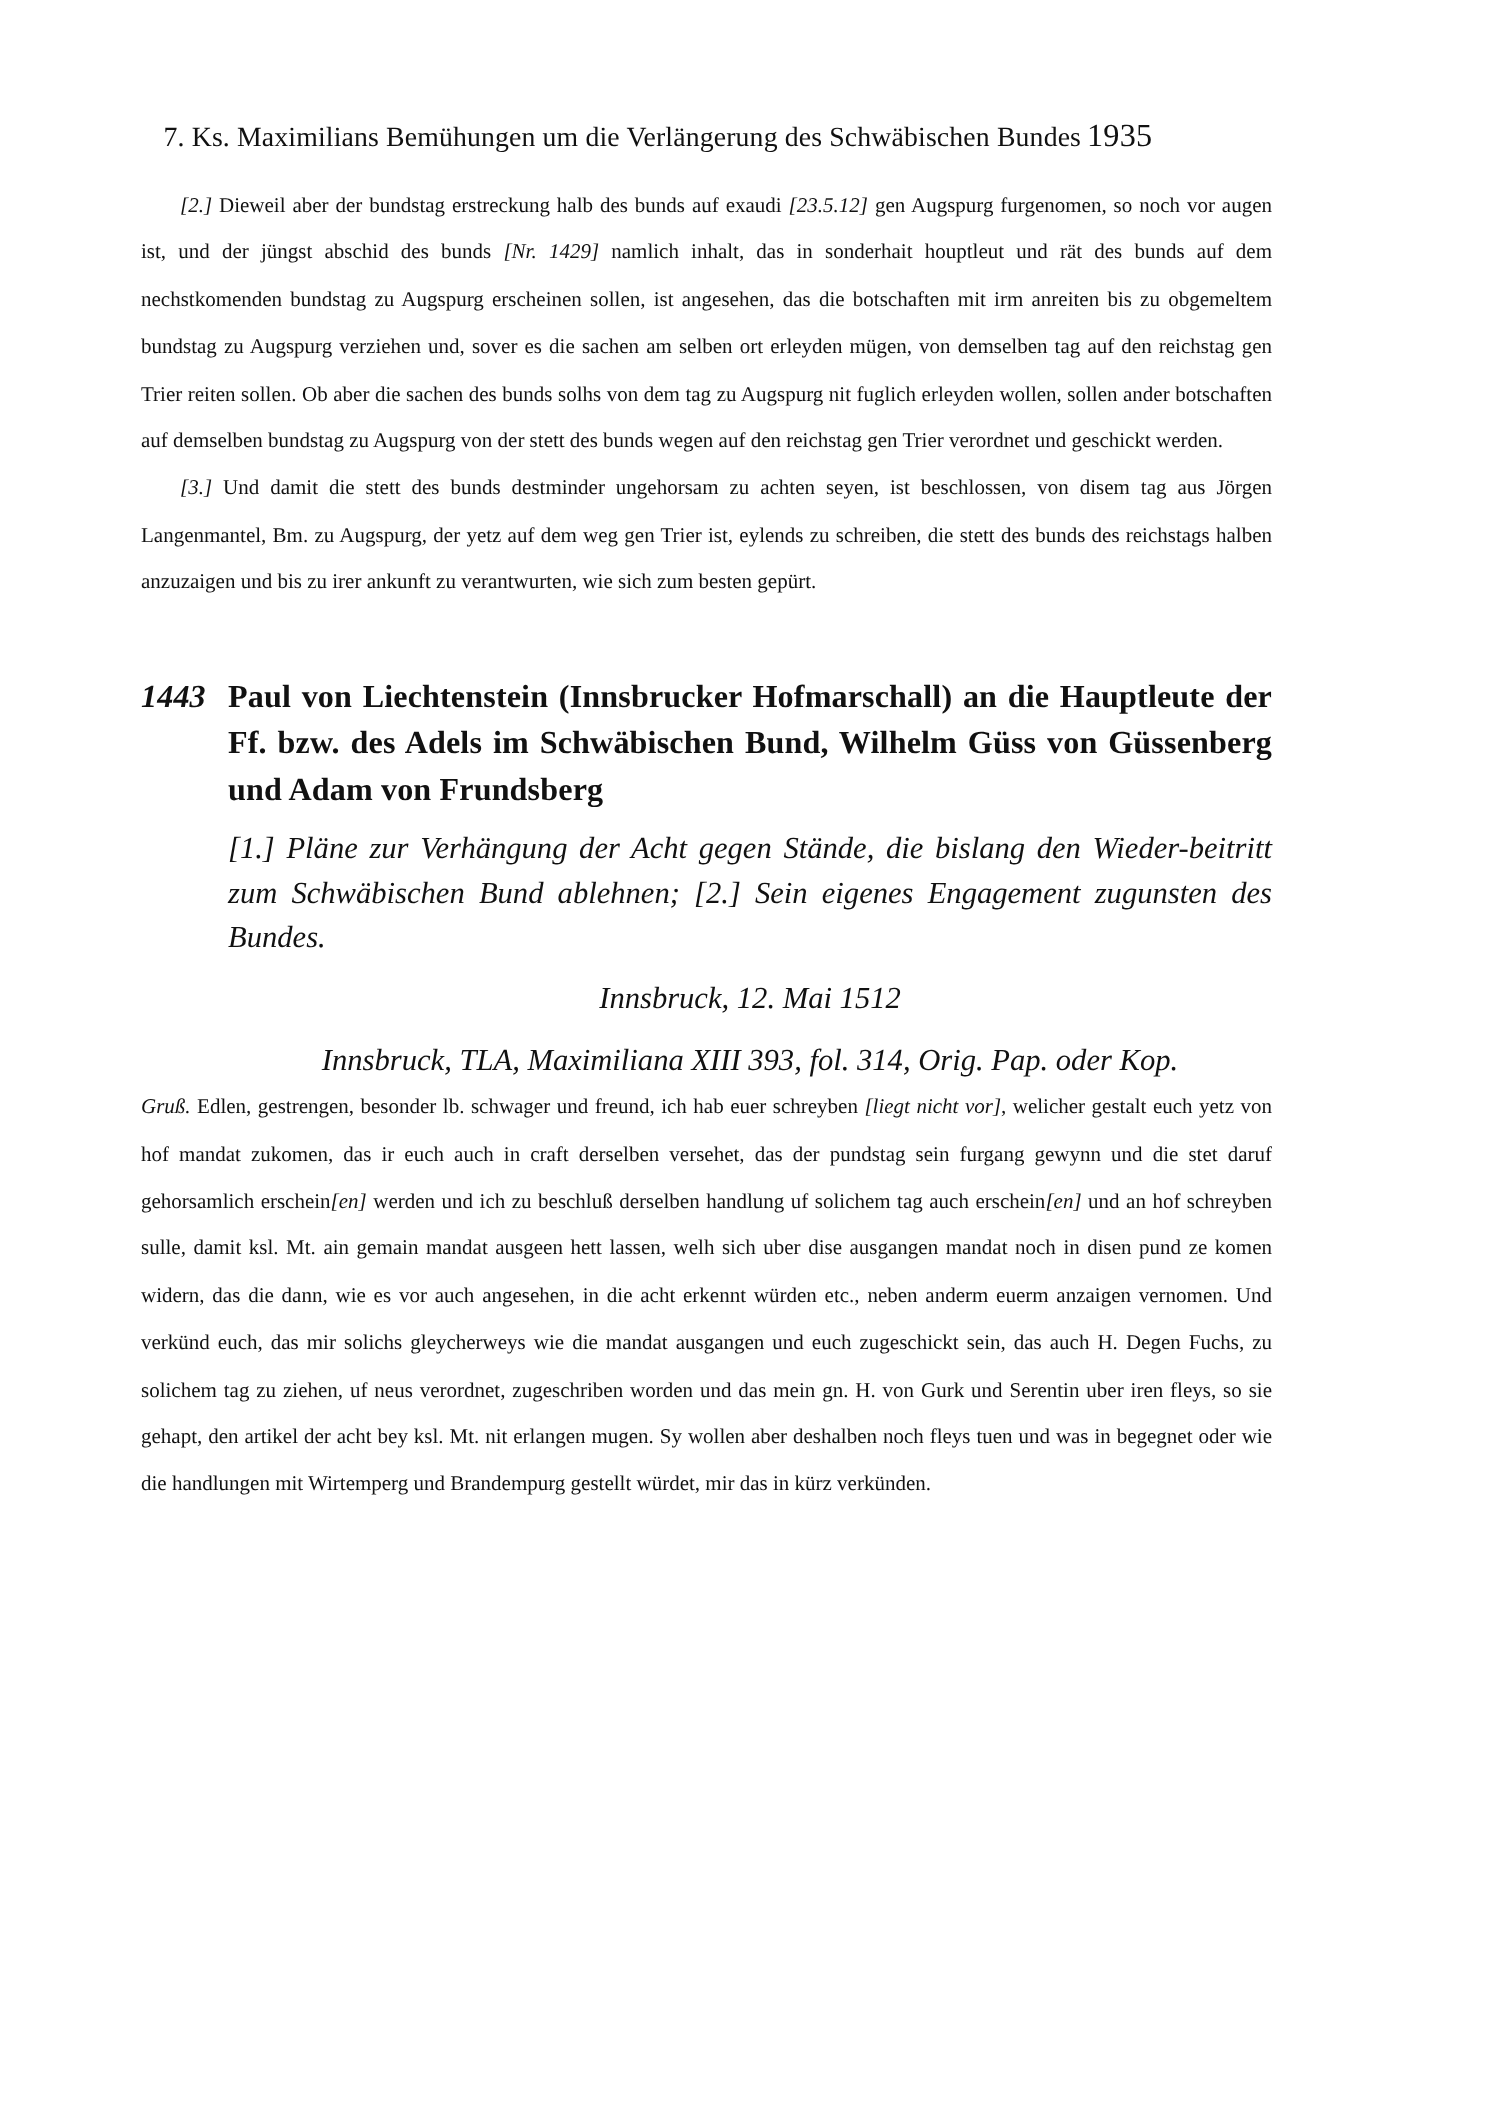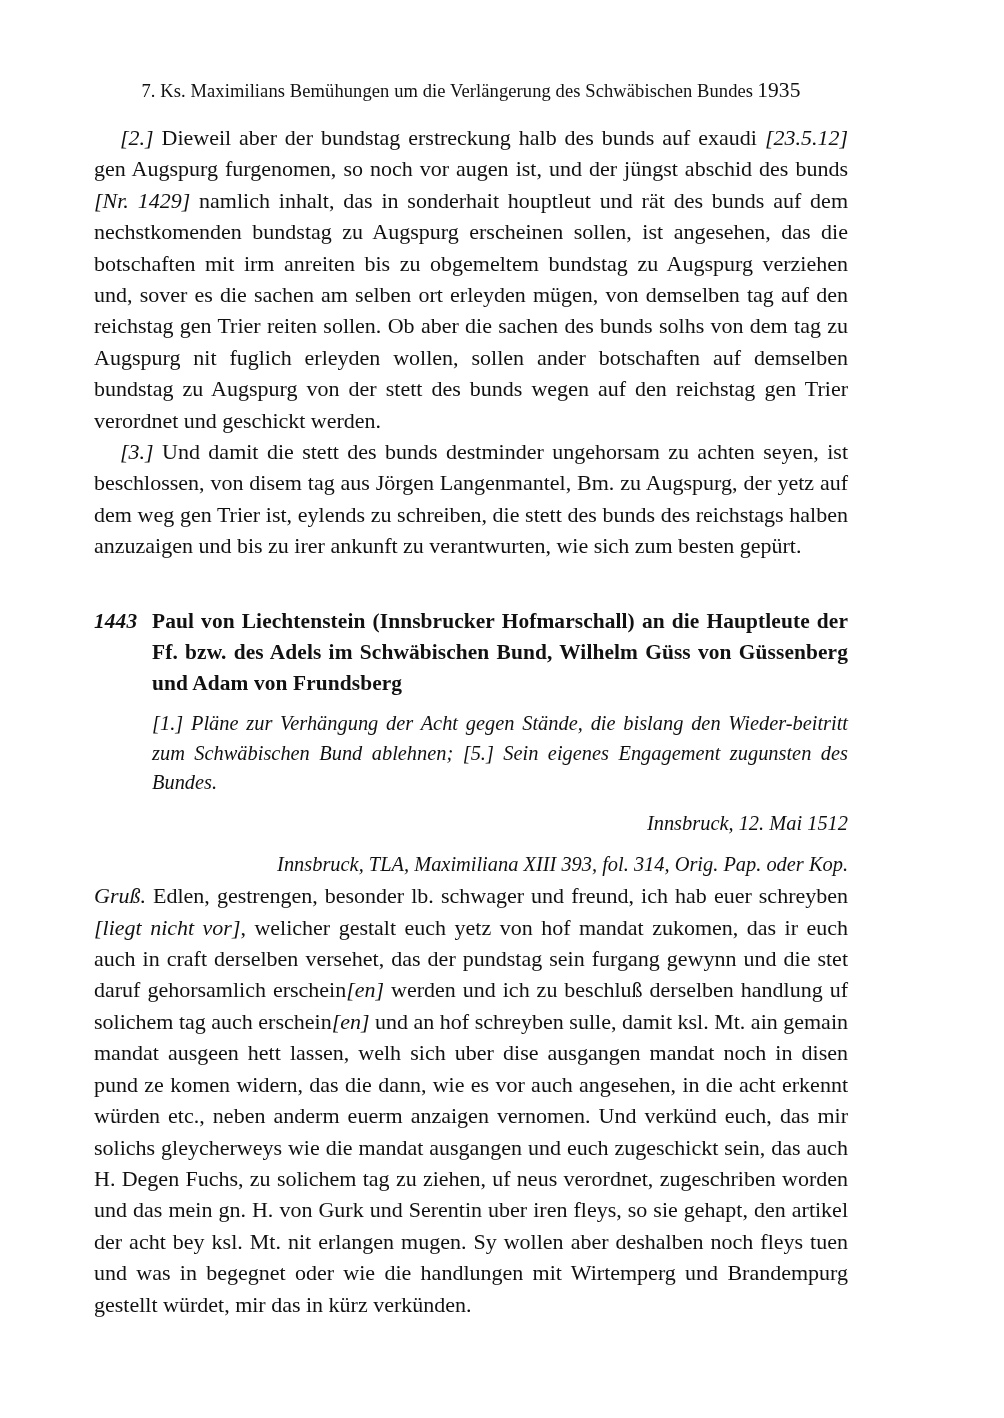--- a/index.html
+++ b/index.html
@@ -21,23 +21,23 @@
     height: 1418px;
     box-sizing: border-box;
     padding: 0;
     overflow: hidden;
   }
 
   
   .running-header {
     position: absolute;
     top: 78px;
-    left: 94px;
+    left: 109px;
     width: 754px;
-    text-align: center;
+    text-align: left;
     font-size: 18.5px;
     line-height: 1.2;
     letter-spacing: 0.1px;
     white-space: nowrap;
   }
   .running-header .hdr-title {
     font-size: 18.5px;
   }
   .running-header .hdr-pageno {
     font-size: 21.5px;
@@ -47,21 +47,21 @@
   
   .column {
     position: absolute;
     top: 122px;
     left: 94px;
     width: 754px;
   }
 
   p.body {
     margin: 0;
-    font-size: 22px;
+    font-size: 14px;
     line-height: 31.4px;
     text-align: justify;
     text-justify: inter-word;
     hyphens: manual;
     text-indent: 26px;
   }
   p.body.no-indent {
     text-indent: 0;
   }
 
@@ -96,21 +96,21 @@
     line-height: 29.6px;
     font-style: italic;
     text-align: justify;
   }
   .meta-line {
     margin-left: 58px;
     margin-top: 11px;
     font-size: 20.4px;
     line-height: 29.6px;
     font-style: italic;
-    text-align: right;
+    text-align: center;
   }
 
   .doc-body {
     margin-top: 1px;
   }
   .doc-body p.body:first-child {
     text-indent: 0;
   }
 </style>
 </head>
@@ -125,21 +125,21 @@
   <div class="column">
 
     <p class="body"><i class="it">[2.]</i><span> Dieweil aber der bundstag erstreckung halb des bunds auf exaudi </span><i class="it">[23.5.12]</i><span> gen Augspurg furgenomen, so noch vor augen ist, und der jüngst abschid des bunds </span><i class="it">[Nr. 1429]</i><span> namlich inhalt, das in sonderhait houptleut und rät des bunds auf dem nechstkomenden bundstag zu Augspurg erscheinen sollen, ist angesehen, das die botschaften mit irm anreiten bis zu obgemeltem bundstag zu Augspurg verziehen und, sover es die sachen am selben ort erleyden mügen, von demselben tag auf den reichstag gen Trier reiten sollen. Ob aber die sachen des bunds solhs von dem tag zu Augspurg nit fuglich erleyden wollen, sollen ander botschaften auf demselben bundstag zu Augspurg von der stett des bunds wegen auf den reichstag gen Trier verordnet und geschickt werden.</span></p>
 
     <p class="body"><i class="it">[3.]</i><span> Und damit die stett des bunds destminder ungehorsam zu achten seyen, ist beschlossen, von disem tag aus Jörgen Langenmantel, Bm. zu Augspurg, der yetz auf dem weg gen Trier ist, eylends zu schreiben, die stett des bunds des reichstags halben anzuzaigen und bis zu irer ankunft zu verantwurten, wie sich zum besten gepürt.</span></p>
 
     <div class="doc-entry">
 
       <div class="doc-heading"><span class="docnum">1443</span><span>Paul von Liechtenstein (Innsbrucker Hofmarschall) an die Hauptleute der Ff. bzw. des Adels im Schwäbischen Bund, Wilhelm Güss von Güssenberg und Adam von Frundsberg</span></div>
 
-      <div class="regest">[1.] Pläne zur Verhängung der Acht gegen Stände, die bislang den Wieder-beitritt zum Schwäbischen Bund ablehnen; [5.] Sein eigenes Engagement zugunsten des Bundes.</div>
+      <div class="regest">[1.] Pläne zur Verhängung der Acht gegen Stände, die bislang den Wieder-beitritt zum Schwäbischen Bund ablehnen; [2.] Sein eigenes Engagement zugunsten des Bundes.</div>
 
       <div class="meta-line">Innsbruck, 12. Mai 1512</div>
 
       <div class="meta-line">Innsbruck, TLA, Maximiliana XIII 393, fol. 314, Orig. Pap. oder Kop.</div>
 
       <div class="doc-body">
 
         <p class="body no-indent"><i class="it">Gruß.</i><span> Edlen, gestrengen, besonder lb. schwager und freund, ich hab euer schreyben </span><i class="it">[liegt nicht vor]</i><span>, welicher gestalt euch yetz von hof mandat zukomen, das ir euch auch in craft derselben versehet, das der pundstag sein furgang gewynn und die stet daruf gehorsamlich erschein</span><i class="it">[en]</i><span> werden und ich zu beschluß derselben handlung uf solichem tag auch erschein</span><i class="it">[en]</i><span> und an hof schreyben sulle, damit ksl. Mt. ain gemain mandat ausgeen hett lassen, welh sich uber dise ausgangen mandat noch in disen pund ze komen widern, das die dann, wie es vor auch angesehen, in die acht erkennt würden etc., neben anderm euerm anzaigen vernomen. Und verkünd euch, das mir solichs gleycherweys wie die mandat ausgangen und euch zugeschickt sein, das auch H. Degen Fuchs, zu solichem tag zu ziehen, uf neus verordnet, zugeschriben worden und das mein gn. H. von Gurk und Serentin uber iren fleys, so sie gehapt, den artikel der acht bey ksl. Mt. nit erlangen mugen. Sy wollen aber deshalben noch fleys tuen und was in begegnet oder wie die handlungen mit Wirtemperg und Brandempurg gestellt würdet, mir das in kürz verkünden.</span></p>
 
 

